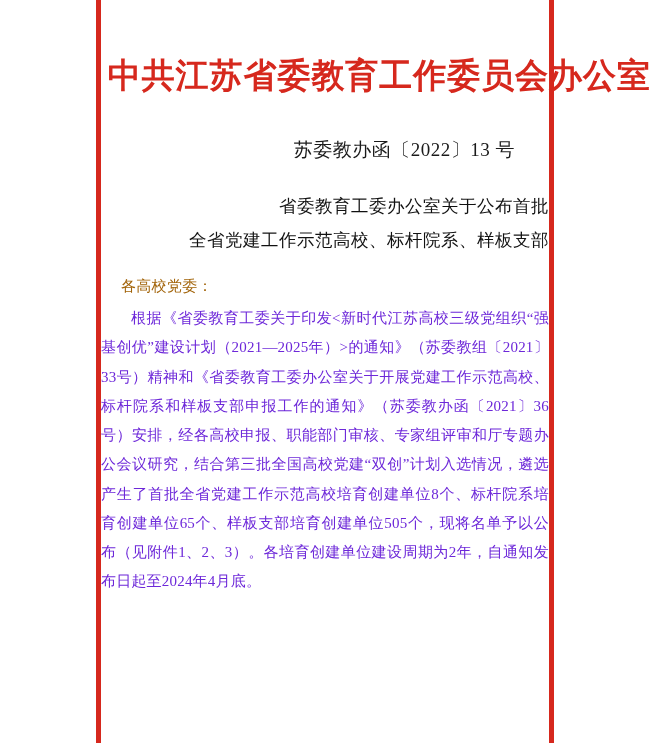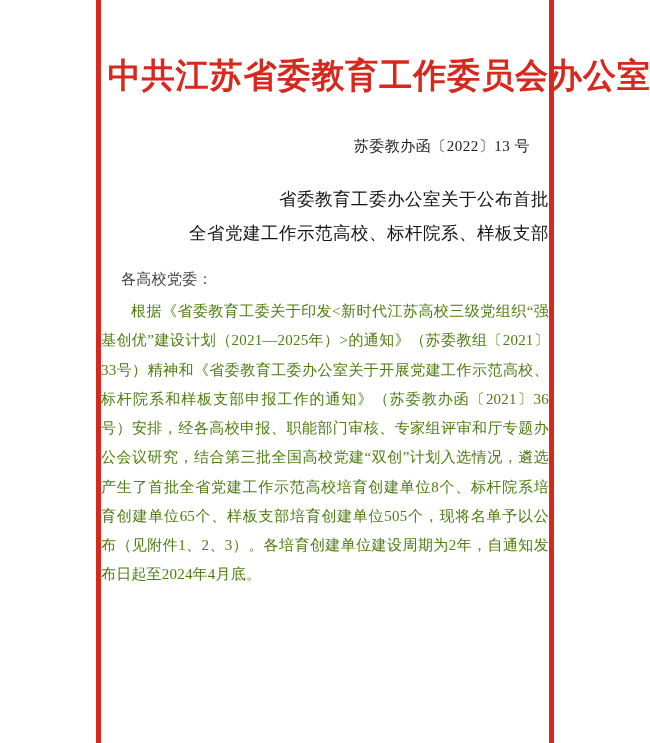--- a/index.html
+++ b/index.html
@@ -50,53 +50,53 @@
     letter-spacing: 1px;
     line-height: 1.2;
     white-space: nowrap;
     transform: scaleX(0.97);
   }
 
   
   .doc-number {
     margin-top: 40px;
     text-align: right;
-    padding-right: 19px;
-    font-size: 15px;
+    padding-right: 34px;
+    font-size: 19px;
     color: #1a1a1a;
     letter-spacing: 0.5px;
   }
 
   
   .title-block {
     margin-top: 26px;
     text-align: right;
     font-weight: normal;
     font-size: 17.5px;
     line-height: 1.95;
     color: #111111;
     letter-spacing: 0.5px;
   }
   .title-line { display: block; }
 
   
   .salutation {
     margin-top: 20px;
     font-size: 15px;
-    color: #404040;
+    color: #a16207;
     padding-left: 20px;
     letter-spacing: 0.3px;
   }
 
   
   .body-text {
     margin-top: 8px;
     font-size: 15px;
     line-height: 1.95;
-    color: #4d7c0f;
+    color: #6d28d9;
     letter-spacing: 0.2px;
   }
   .para {
     margin: 0;
     text-indent: 2em;
     text-align: justify;
     text-justify: inter-ideograph;
   }
   .para + .para { margin-top: 2px; }
 </style>

